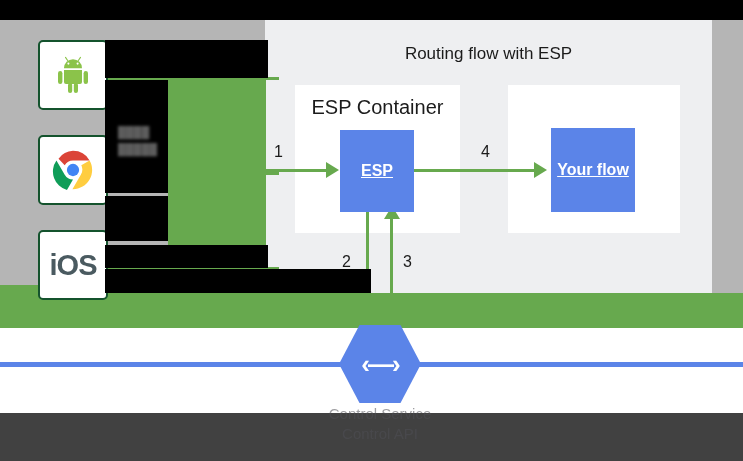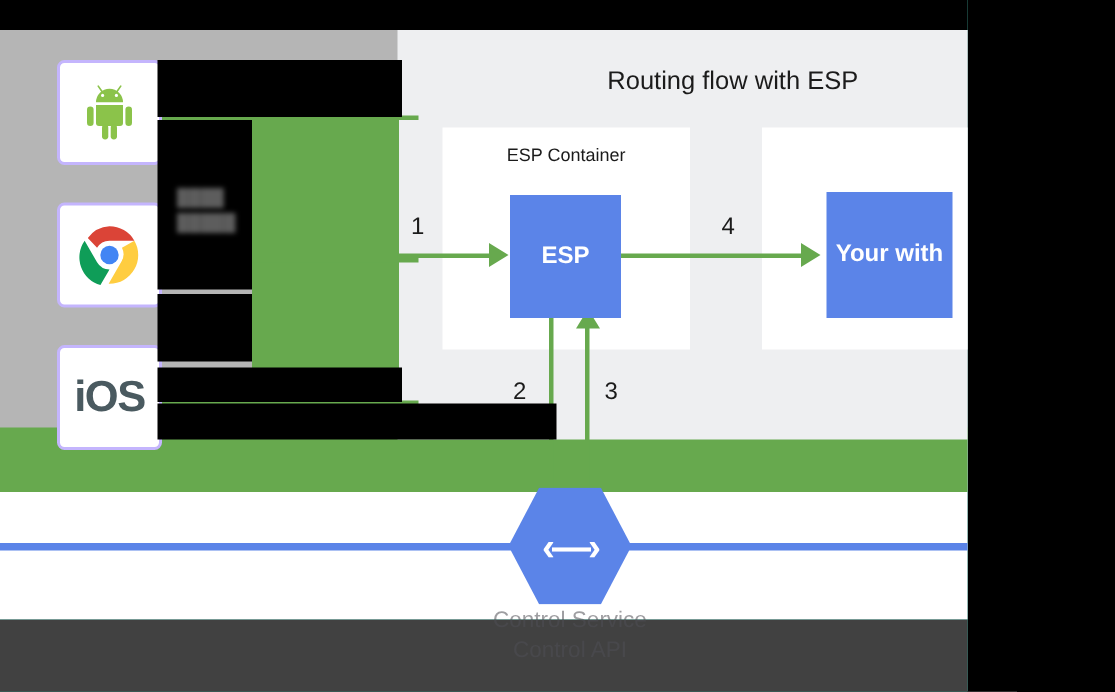--- a/index.html
+++ b/index.html
@@ -1,31 +1,31 @@
 <!DOCTYPE html>
 <html><head>
 <meta charset="utf-8">
 <style>
   html,body{margin:0;padding:0;background:#000;}
   body{width:743px;height:461px;overflow:hidden;
        font-family:"Liberation Sans","DejaVu Sans",sans-serif;}
 
-  #stage{position:relative;width:645px;height:461px;background:#5eead4;overflow:hidden;}
+  #stage{position:relative;width:743px;height:461px;background:#bef264;overflow:hidden;}
 
   
   .band{position:absolute;}
   #grey-bg   {left:0;top:20px;width:743px;height:273px;background:#b5b5b5;}
   #white-bg  {left:0;top:293px;width:743px;height:120px;background:#ffffff;}
   #green-band{left:0;top:285px;width:743px;height:43px;background:#67a94e;}
   #dark-footer{left:0;top:413px;width:743px;height:48px;background:#414141;}
   #top-black {left:0;top:0;width:743px;height:20px;background:#000;}
 
   
   .device-card{position:absolute;width:66px;height:66px;background:#fff;
-               border:2px solid #c4b5fd;border-radius:5px;
+               border:2px solid #14532d;border-radius:5px;
                display:flex;align-items:center;justify-content:center;}
   #dev-android{left:38px;top:40px;}
   #dev-chrome {left:38px;top:135px;}
   #dev-ios    {left:38px;top:230px;}
 
   .ios-text{font-size:29px;font-weight:bold;color:#4a5a60;letter-spacing:-1px;}
 
   
   .conn{position:absolute;height:3px;background:#67a94e;}
   #conn-a{left:104px;top:77px;width:175px;}
@@ -52,29 +52,29 @@
   
   #panel{position:absolute;left:265px;top:20px;width:447px;height:273px;
          background:#eeeff1;}
   #panel-title{position:absolute;left:0;top:24px;width:447px;text-align:center;
                font-size:17px;color:#1b1b1b;}
 
   
   .container-box{position:absolute;background:#fff;}
   #box-esp {left:295px;top:85px;width:165px;height:148px;}
   #box-your{left:508px;top:85px;width:172px;height:148px;}
-  .container-label{position:absolute;top:96px;font-size:12px;color:#1b1b1b;
+  .container-label{position:absolute;top:96px;font-size:20px;color:#1b1b1b;
                    text-align:center;}
   #lbl-esp {left:295px;width:165px;}
   #lbl-your{left:508px;width:172px;}
 
   
   .blue-box{position:absolute;background:#5b84e8;display:flex;
             align-items:center;justify-content:center;
-            color:#fff;font-weight:bold;line-height:1.15;}
+            color:#fff;font-weight:bold;line-height:1.15;text-decoration:underline;}
   #blue-esp {left:340px;top:130px;width:74px;height:82px;font-size:16px;}
   #blue-your{left:551px;top:128px;width:84px;height:84px;font-size:16px;}
 
   
   .h-line{position:absolute;height:3px;background:#67a94e;}
   .h-head{position:absolute;width:0;height:0;border-top:8px solid transparent;
           border-bottom:8px solid transparent;border-left:13px solid #67a94e;}
   .v-line{position:absolute;width:3px;background:#67a94e;}
   .v-head{position:absolute;width:0;height:0;border-left:8px solid transparent;
           border-right:8px solid transparent;border-bottom:13px solid #67a94e;}
@@ -141,21 +141,21 @@
 
   <div class="h-line" id="a1-line"></div>
   <div class="h-head" id="a1-head"></div>
   <div class="h-line" id="a4-line"></div>
   <div class="h-head" id="a4-head"></div>
   <div class="v-line" id="a2-line"></div>
   <div class="v-line" id="a3-line"></div>
   <div class="v-head" id="a3-head"></div>
 
   <div class="blue-box" id="blue-esp">ESP</div>
-  <div class="blue-box" id="blue-your">Your with</div>
+  <div class="blue-box" id="blue-your">Your flow</div>
 
   <div class="step-num" id="n1">1</div>
   <div class="step-num" id="n2">2</div>
   <div class="step-num" id="n3">3</div>
   <div class="step-num" id="n4">4</div>
 
   <div class="device-card" id="dev-android">
     <svg width="36" height="40" viewBox="0 0 36 40">
       <g fill="#8bc34a">
         <rect x="3" y="16" width="4.4" height="13" rx="2.2"></rect>

